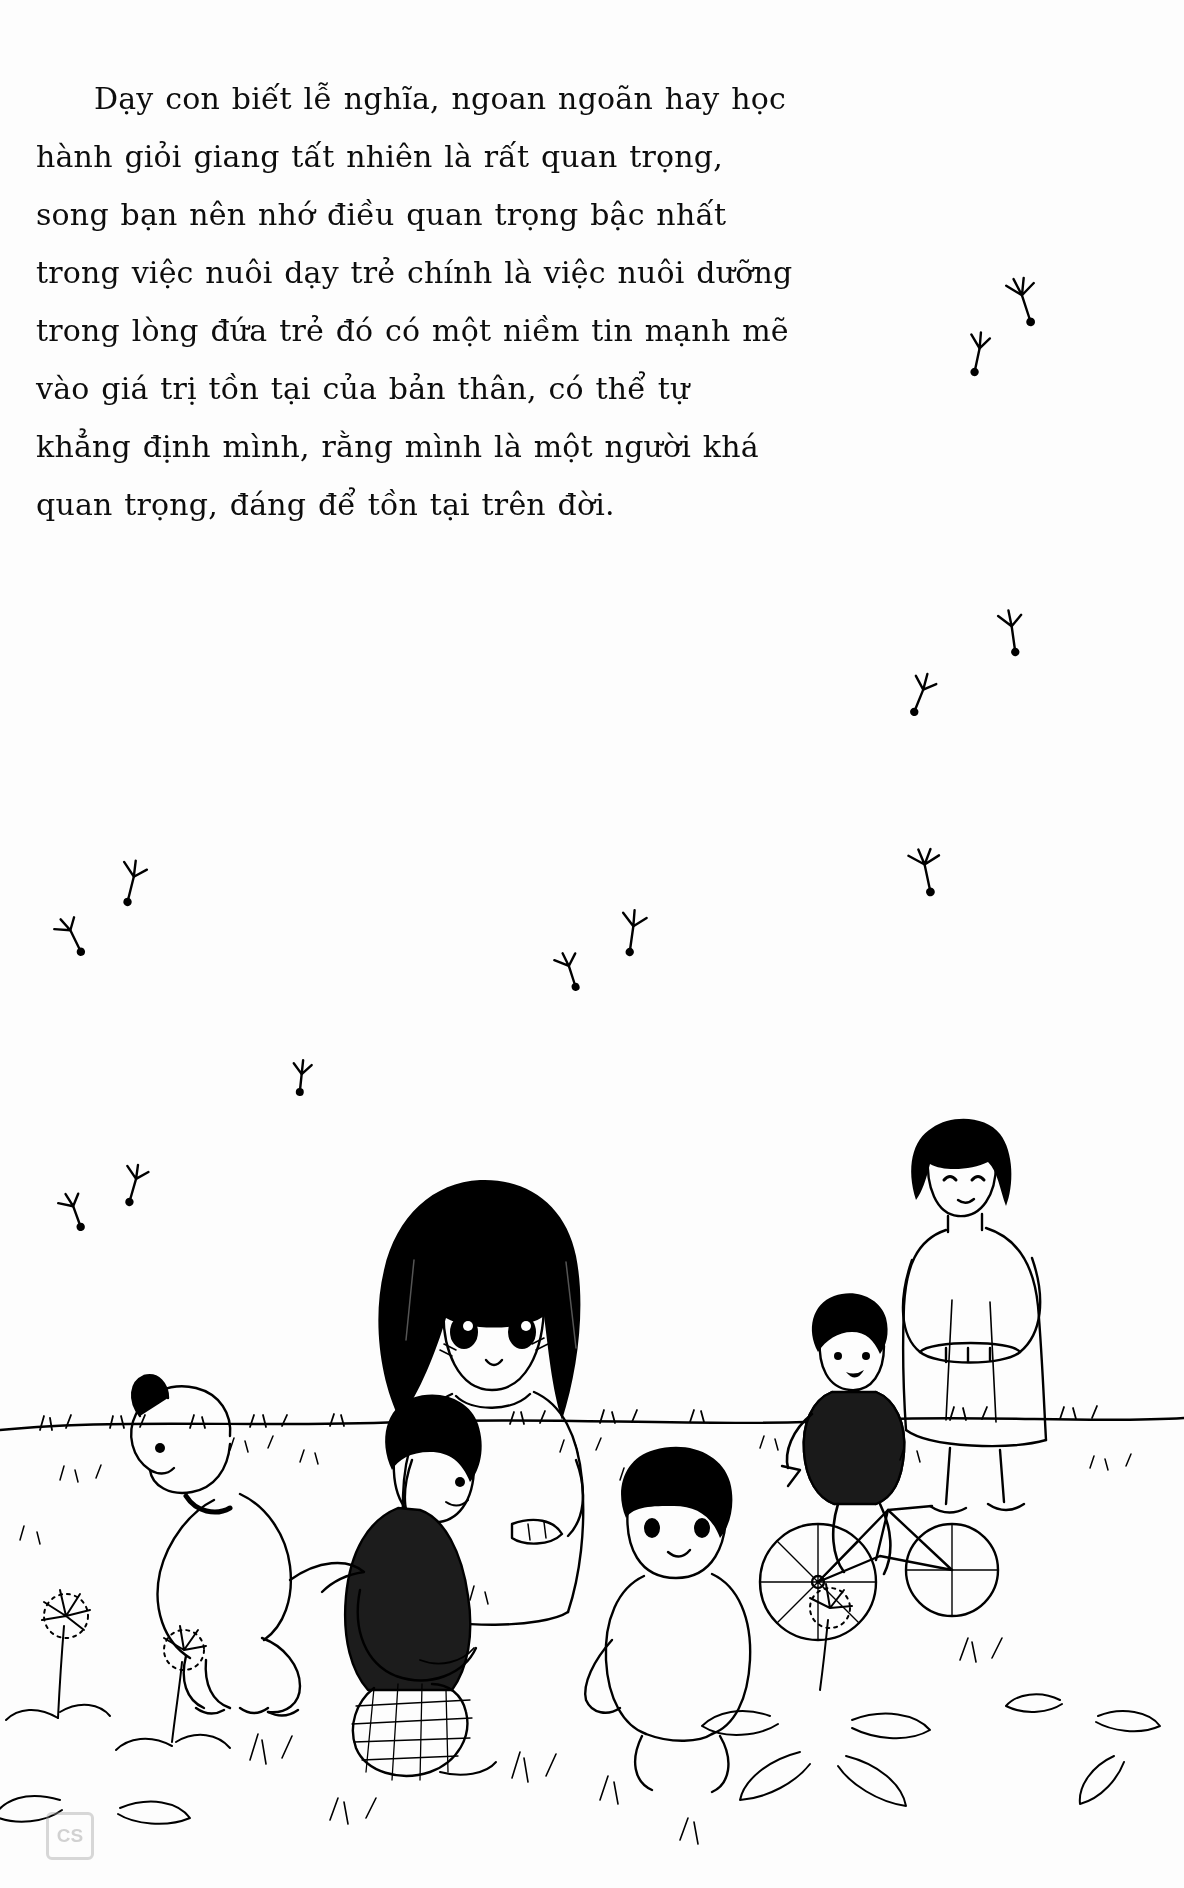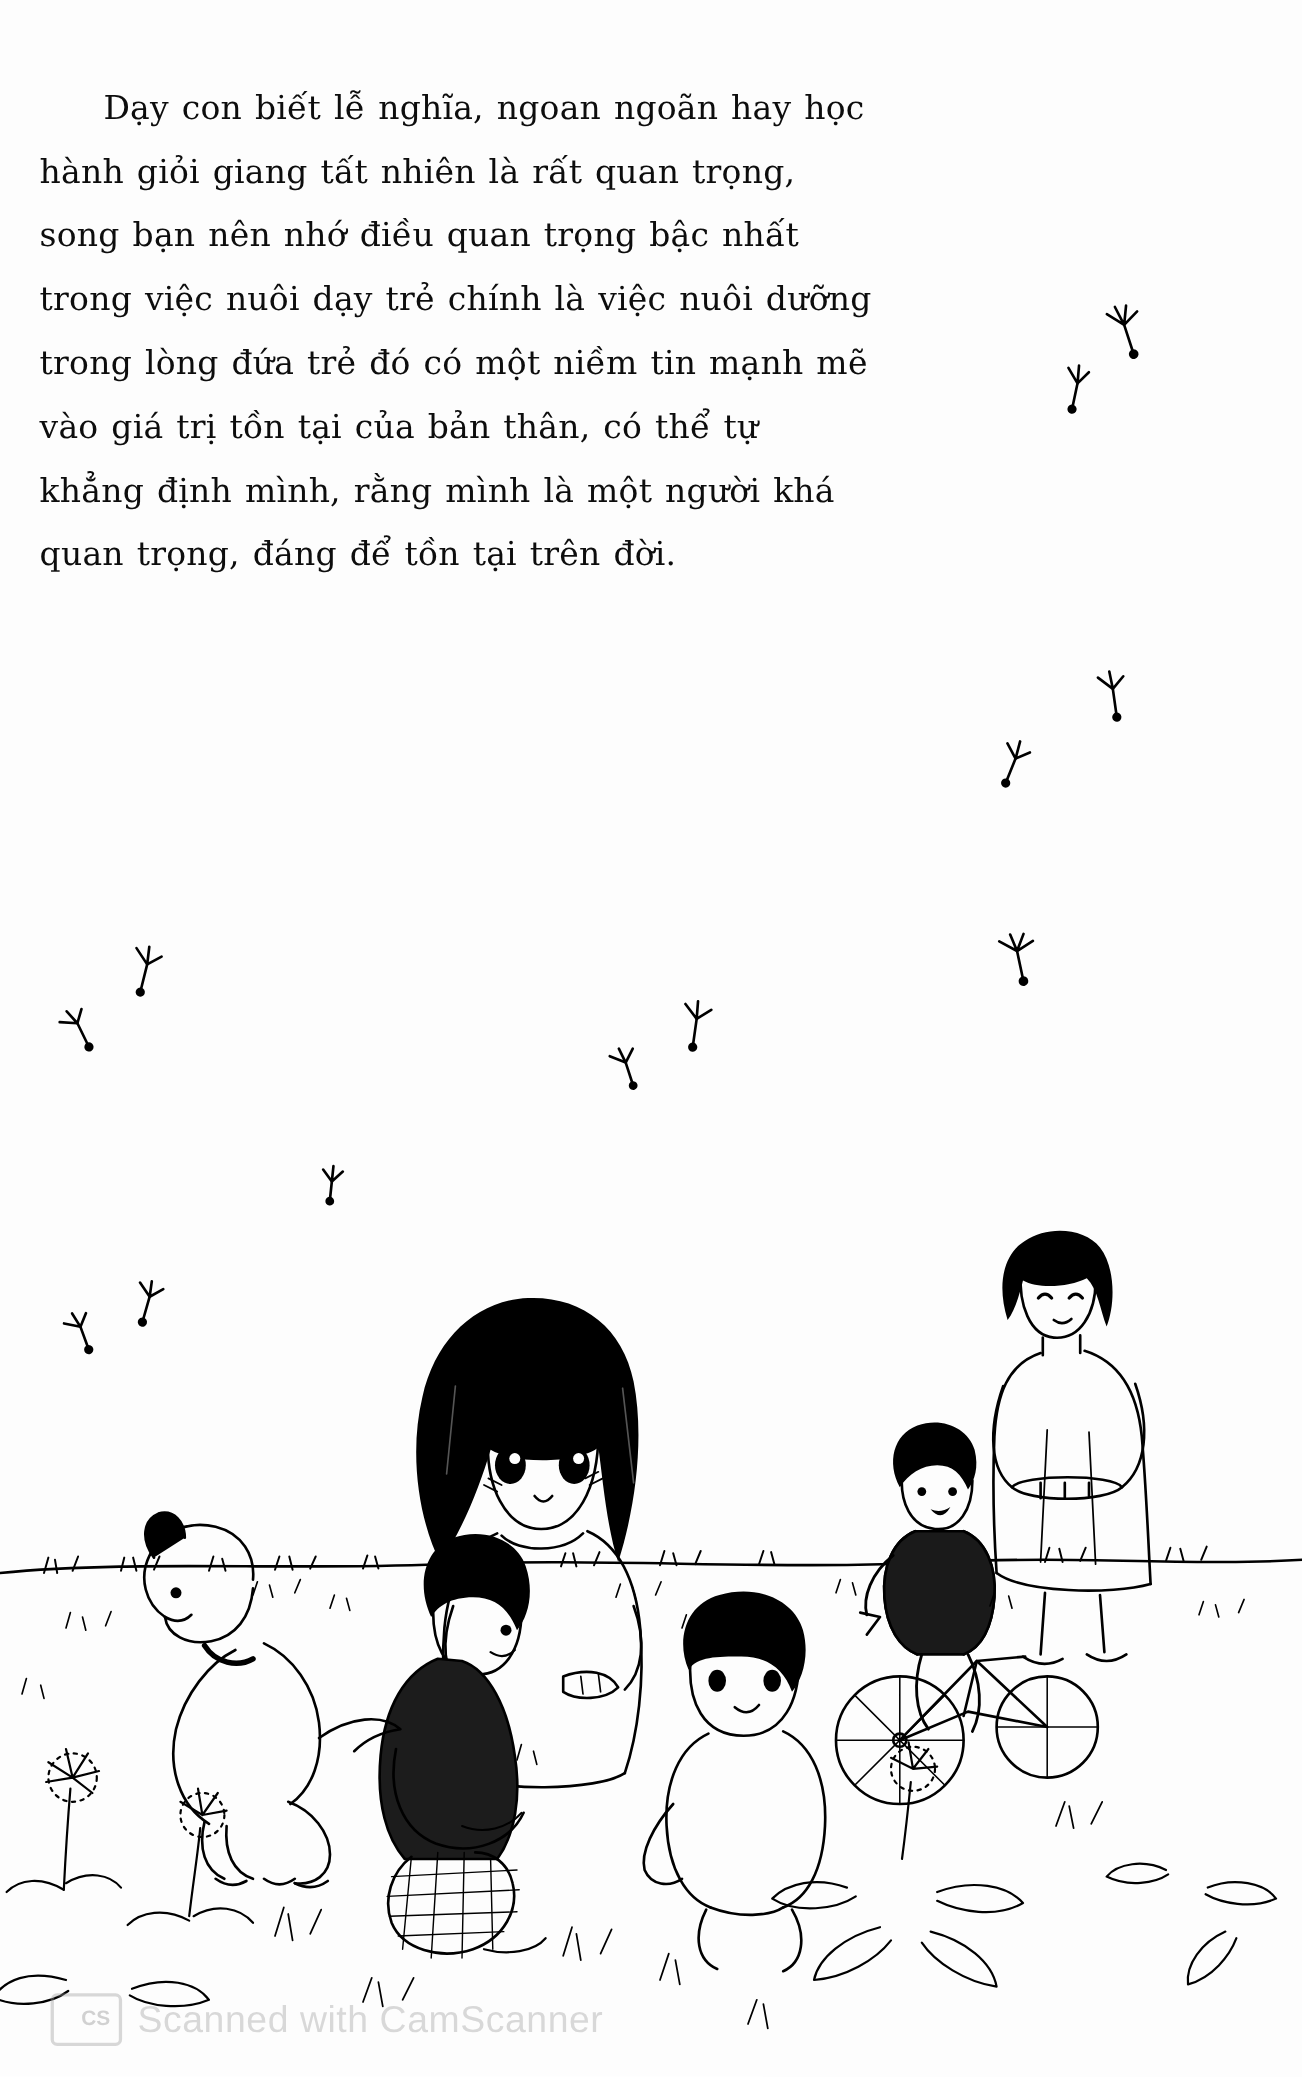--- a/index.html
+++ b/index.html
@@ -63,21 +63,20 @@
     height: 42px;
     border: 3px solid #9a9a9a;
     border-radius: 6px;
     display: flex;
     align-items: center;
     justify-content: center;
     color: #8c8c8c;
     font-family: "Liberation Sans", sans-serif;
     font-size: 19px;
     font-weight: bold;
-    padding-left: 17px;
   }
   .wm-text {
     font-family: "Liberation Sans", sans-serif;
     font-size: 34px;
     color: #9d9d9d;
     letter-spacing: 0.5px;
   }
 </style>
 </head>
 <body>
@@ -386,16 +385,15 @@
         <path d="M60 1480 l4 -14 M78 1482 l-3 -12 M96 1478 l5 -13"></path>
         <path d="M20 1540 l4 -14 M40 1544 l-3 -12"></path>
         <path d="M470 1600 l4 -14 M488 1604 l-3 -12"></path>
       </g>
 
     </g>
   </svg>
 
   <div class="watermark">
     <div class="wm-badge">CS</div>
-    <div class="wm-text">Scanned with CamScanner</div>
   </div>
 
 </div>
 
 </body></html>

